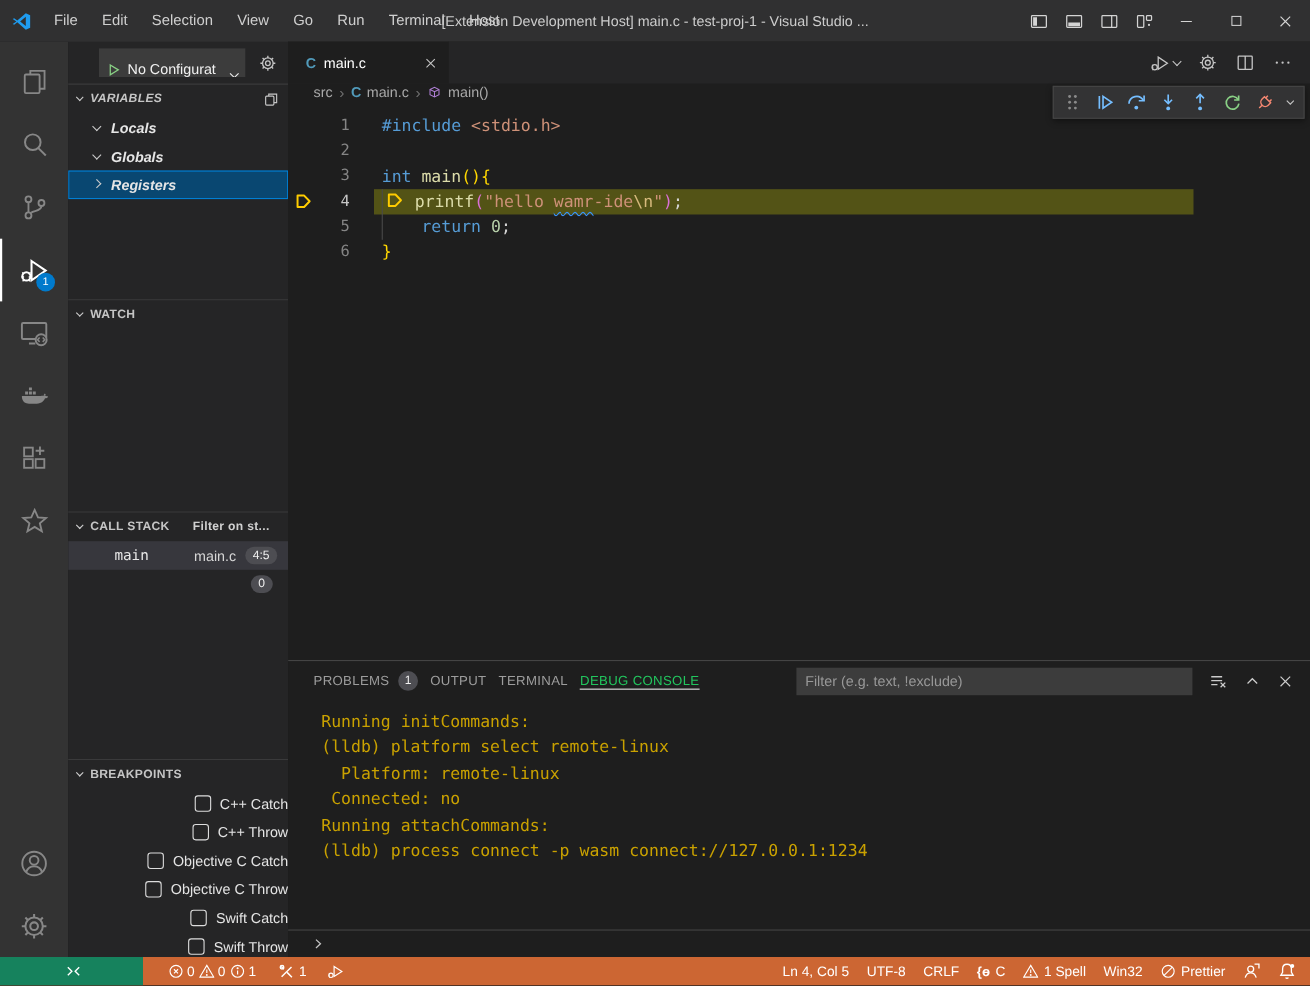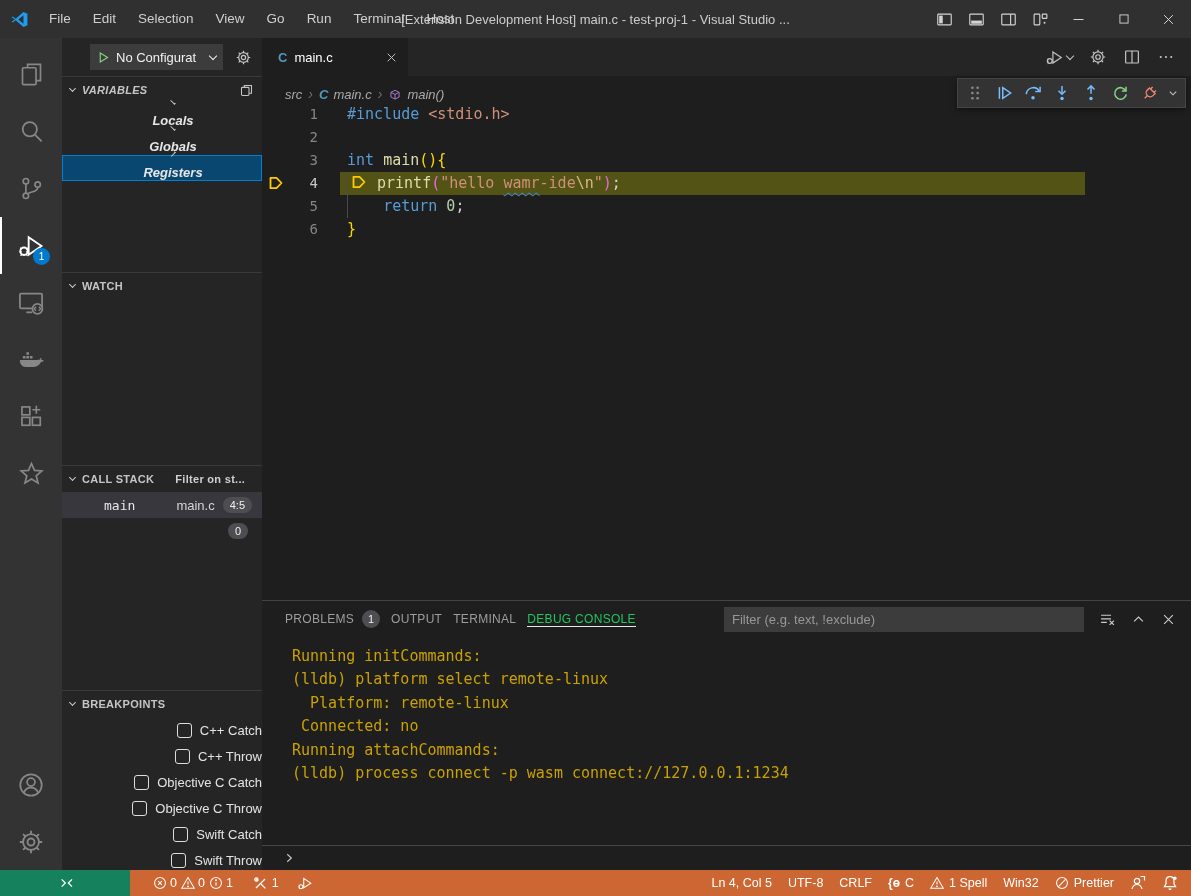--- a/index.html
+++ b/index.html
@@ -24,50 +24,50 @@
   
   .activitybar { width:62px; background:#333333; display:flex; flex-direction:column; align-items:stretch; padding-top:8px; flex:none; }
   .act-item { height:57px; display:flex; align-items:center; justify-content:center; color:#878787; position:relative; border-left:2px solid transparent; border-right:2px solid transparent; }
   .act-item.active { color:#ffffff; border-left:2px solid #ffffff; }
   .act-badge { position:absolute; right:10px; bottom:9px; min-width:17px; height:17px; border-radius:50%; background:#007acc; color:#fff; font-size:10px; display:flex; align-items:center; justify-content:center; }
   .act-spacer { flex:1; }
 
   
   .sidebar { width:200px; background:#252526; display:flex; flex-direction:column; flex:none; font-size:13px; }
   .sb-toolbar { height:38px; display:flex; align-items:center; padding:0 10px 0 28px; gap:12px; }
-  .cfg-dd { width:145px; height:26px; background:#3c3c3c; display:flex; align-items:center; padding:0 7px; gap:6px; color:#f0f0f0; overflow:hidden; }
+  .cfg-dd { width:145px; height:26px; background:#3c3c3c; display:flex; align-items:flex-end; padding:0 7px; gap:6px; color:#f0f0f0; overflow:hidden; }
   .cfg-dd .lbl { white-space:nowrap; overflow:hidden; flex:1; }
   .chev { display:inline-block; width:6px; height:6px; border-right:1.4px solid currentColor; border-bottom:1.4px solid currentColor; transform:rotate(45deg); margin-top:-3px; }
   .chev.right { transform:rotate(-45deg); }
   .section { overflow:hidden; border-top:1px solid rgba(204,204,204,.13); }
   .sec-head { height:26px; display:flex; align-items:center; padding:0 8px; gap:7px; font-size:11px; font-weight:bold; color:#c5c5c5; letter-spacing:.3px; }
   .sec-head .chev { width:5px; height:5px; color:#cccccc; }
   .sec-desc { font-size:11px; font-weight:600; color:#d0d0d0; margin-left:14px; white-space:nowrap; }
   .sec-head .spacer { flex:1; }
-  .tree-row { height:26px; display:flex; align-items:center; padding-left:22px; gap:10px; font-weight:bold; color:#e6e6e6; border:1px solid transparent;flex-direction:column; }
+  .tree-row { height:26px; display:flex; align-items:center; padding-left:22px; gap:10px; font-weight:bold; color:#e6e6e6; border:1px solid transparent; }
   .tree-row .chev { color:#cccccc; }
   .tree-row.selected { background:#094771; border:1px solid #007fd4; }
   .cs-frame { height:26px; background:#37373d; display:flex; align-items:center; padding:0 10px 0 42px; gap:8px; }
   .cs-fn { font-family:"DejaVu Sans Mono", monospace; font-size:13px; color:#e8e8e8; flex:1; }
   .cs-file { color:#d6d6d6; }
   .badge-pill { background:#4d4d52; color:#f0f0f0; border-radius:10px; font-size:11px; padding:2px 7px; }
   .cs-badge-row { height:26px; display:flex; align-items:center; justify-content:flex-end; padding-right:14px; }
   .bp-row { height:26px; display:flex; align-items:center; padding-left:28px; gap:8px; color:#e4e4e4;justify-content:flex-end; }
   .bp-box { width:15px; height:15px; border:1.6px solid #dddddd; border-radius:3px; background:transparent; flex:none; }
 
   
   .main { flex:1; display:flex; flex-direction:column; position:relative; min-width:0; background:#1e1e1e; }
   .tabbar { height:38px; background:#252526; display:flex; align-items:stretch; flex:none; }
   .tab { width:146px; background:#1e1e1e; display:flex; align-items:center; padding:0 10px 0 16px; gap:7px; color:#ffffff; }
   .tab .langC { color:#519aba; font-weight:bold; font-size:13px; }
   .tab .close { margin-left:auto; color:#c5c5c5; }
   .ed-actions { margin-left:auto; display:flex; align-items:center; gap:16px; padding-right:16px; color:#c5c5c5; }
   .ed-actions .grp { display:flex; align-items:center; gap:3px; }
 
-  .breadcrumbs { height:26px; display:flex; align-items:flex-end; padding-left:23px; gap:6px; color:#a9a9a9; font-size:13px; flex:none;font-style:italic; }
+  .breadcrumbs { height:26px; display:flex; align-items:flex-start; padding-left:23px; gap:6px; color:#a9a9a9; font-size:13px; flex:none; }
   .bc-sep { color:#6e6e6e; font-size:14px; }
   .bc-item { display:flex; align-items:center; gap:5px; }
   .bc-c { color:#519aba; font-weight:bold; }
 
   .codearea { flex:1; position:relative; overflow:hidden; }
   .code-rows { position:relative; padding-top:1px; font-family:"DejaVu Sans Mono", monospace; font-size:15px; }
   .code-line { height:23px; line-height:23px; display:flex; position:relative; }
   .code-line.current::before { content:""; position:absolute; left:78px; width:745px; top:0; bottom:0; background:rgba(255,255,0,.24); }
   .glyph { width:30px; flex:none; position:relative; z-index:1; }
   .lnum { width:26px; flex:none; text-align:right; color:#858585; font-size:14px; z-index:1; }

